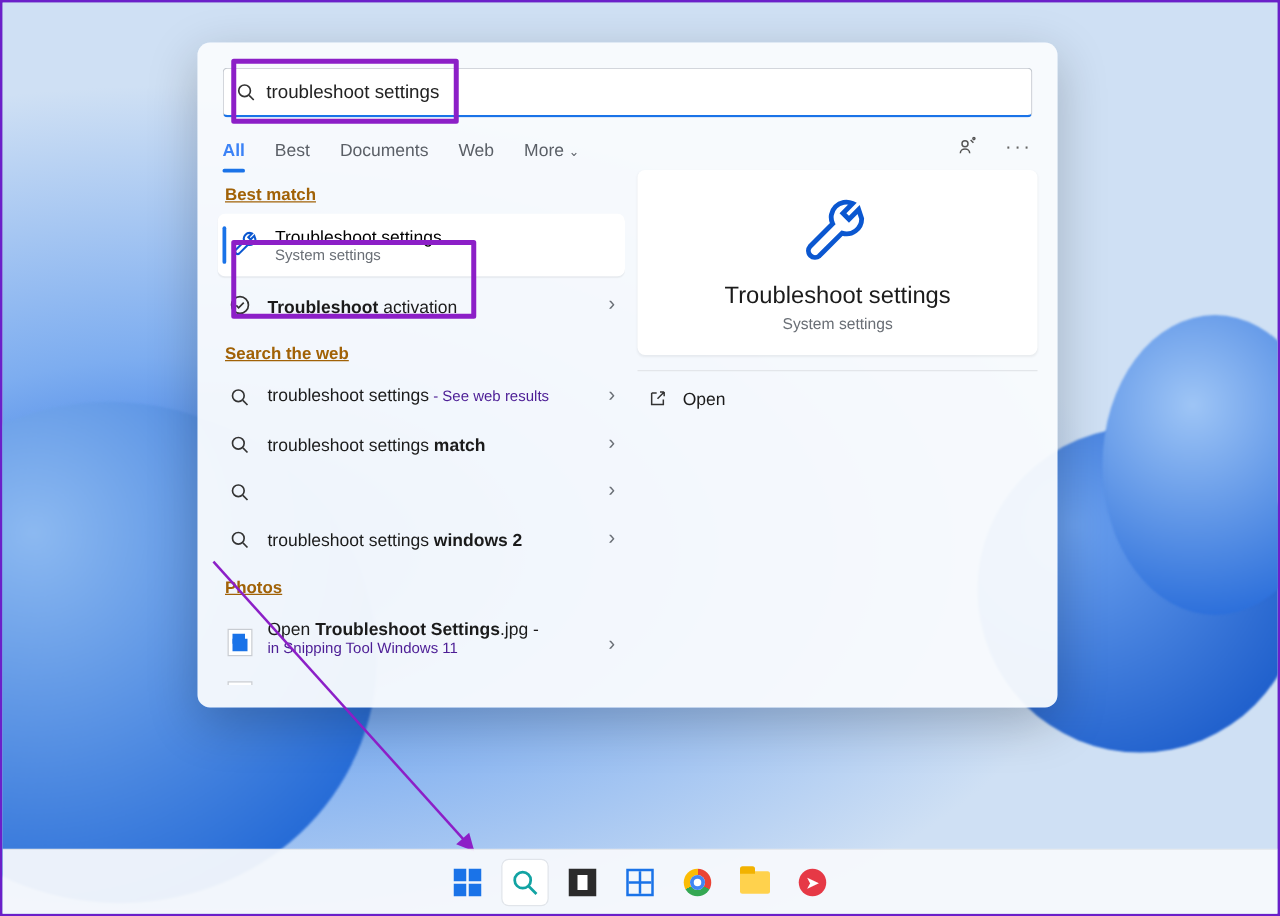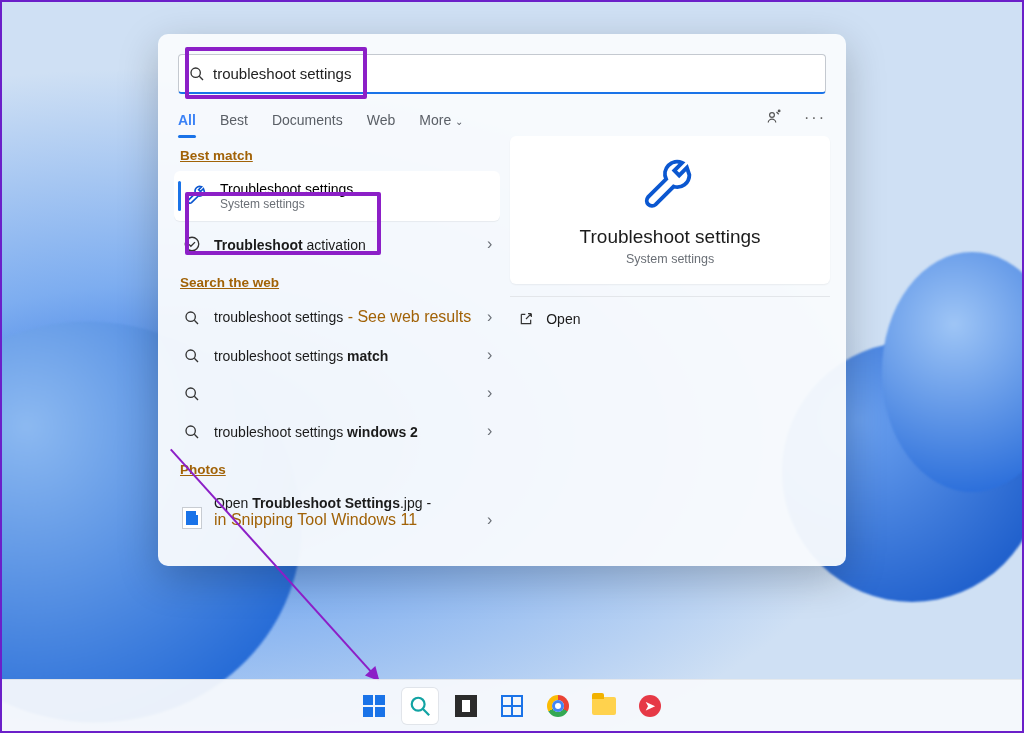--- a/index.html
+++ b/index.html
@@ -100,21 +100,21 @@
   .card .accent { position:absolute; left:4px; top:10px; bottom:10px; width:3px; background:#1a73e8; border-radius:3px;}
   .card-icon { width:22px; height:22px; display:flex; align-items:center; justify-content:center;}
 
   .row {
     display:flex; align-items:flex-end; gap:12px;
     padding: 10px 8px;
     cursor:pointer;
     position:relative;
   }
   .row .title { font-size:14px; color:#1b1b1b;}
-  .row .sub   { font-size:16px; color:#a16207;}
+  .row .sub   { font-size:12px; color:#4c1d95;}
   .row .chev { margin-left:auto; color:#6a6f76; font-size:16px;}
   .row .ricon { width:20px; display:flex; justify-content:center; color:#444;}
 
   .photo-thumb { width:30px; height:22px; background:#fff; border:1px solid #c8ccd2; position:relative;}
   .photo-thumb::before{content:"";position:absolute;left:3px;top:3px;width:10px;height:8px;background:#1a73e8;}
   .photo-thumb::after{content:"";position:absolute;right:3px;bottom:3px;width:12px;height:10px;background:#1a73e8;}
 
   .right-card {
     background:#fff; border-radius:6px;
     box-shadow: 0 1px 2px rgba(0,0,0,.06);

